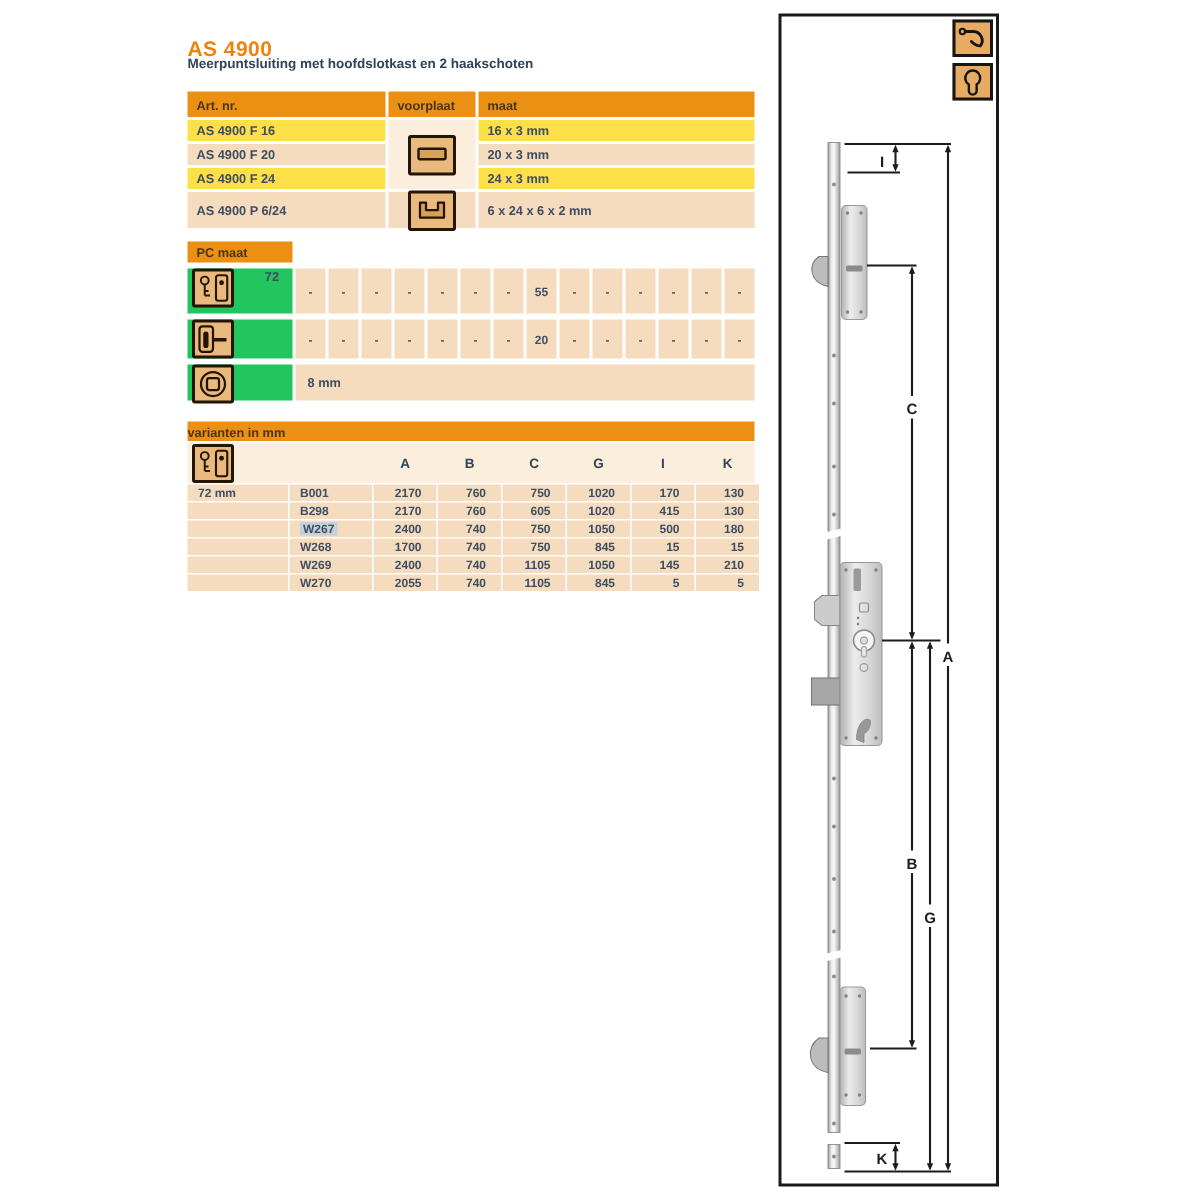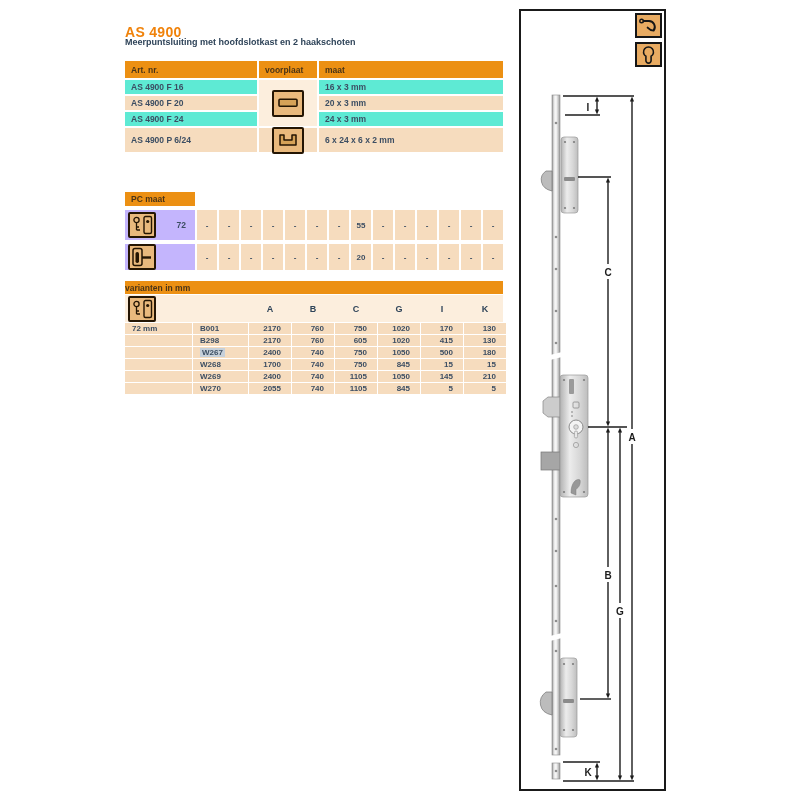--- a/index.html
+++ b/index.html
@@ -6,33 +6,33 @@
   body{width:800px;height:800px;position:relative;font-family:"Liberation Sans",sans-serif;}
   .page{position:absolute;inset:0;background:#fff;}
 
   .title{position:absolute;left:125px;top:24px;font-size:14px;font-weight:bold;color:#f0820a;letter-spacing:.3px;}
   .subtitle{position:absolute;left:125px;top:37px;font-size:9px;font-weight:bold;color:#2f4459;}
 
   
   .t1{position:absolute;left:125px;top:61px;display:grid;grid-template-columns:132px 58px 184px;grid-template-rows:17px 14px 14px 14px 24px;gap:2px;}
   .oh{background:#ec9013;color:#4a3417;font-weight:bold;font-size:8.5px;display:flex;align-items:center;padding-left:6px;}
   .tc{font-size:8.5px;font-weight:bold;color:#3c4e63;display:flex;align-items:center;padding-left:6px;}
-  .light{background:#5eead4}.dark{background:#f6dcbe}
+  .light{background:#fde047}.dark{background:#f6dcbe}
   .c1{grid-column:1}.c2{grid-column:2}.c3{grid-column:3}
   .r2{grid-row:2}.r3{grid-row:3}.r4{grid-row:4}.r5{grid-row:5}
   .icospan{grid-column:2;grid-row:2/5;background:#fceedd;display:flex;align-items:center;justify-content:center;}
   .icolast{grid-column:2;grid-row:5;background:#f6dcbe;display:flex;align-items:center;justify-content:center;}
   .ibx{width:32px;height:27px;background:#e9b97d;border:2px solid #241503;border-radius:2px;box-sizing:border-box;display:flex;align-items:center;justify-content:center;}
 
   
   .t2{position:absolute;left:125px;top:161px;width:378px;}
   .t2row{display:grid;grid-template-columns:70px 306px;column-gap:2px;margin-bottom:4px;}
-  .t2h{height:14px;margin-top:31px;}
+  .t2h{height:14px;}
   .t2h .oh{height:14px;}
-  .pcell{background:#c4b5fd;display:flex;align-items:center;}
+  .pcell{background:#22c55e;display:flex;}
   .pcell .ibx2{margin-left:3px;}
   .ibx2{width:28px;height:26px;background:#e9b97d;border:2px solid #241503;border-radius:2px;box-sizing:border-box;display:flex;align-items:center;justify-content:center;}
   .pcnum{margin-left:auto;margin-right:9px;font-size:8.5px;font-weight:bold;color:#3c4e63;}
   .dgrid{display:grid;grid-template-columns:repeat(14,1fr);column-gap:2px;}
   .dc{background:#f6dcbe;display:flex;align-items:center;justify-content:center;font-size:8px;font-weight:bold;color:#3c4e63;}
   .wide{background:#f6dcbe;display:flex;align-items:center;padding-left:8px;font-size:8.5px;font-weight:bold;color:#3c4e63;}
   .h30{height:30px}.h26{height:26px}.h24{height:24px}
 
   
   .t3{position:absolute;left:125px;top:281px;width:378px;}
@@ -144,20 +144,31 @@
         <span class="dc">-</span>
         <span class="dc">-</span>
         <span class="dc">20</span>
         <span class="dc">-</span>
         <span class="dc">-</span>
         <span class="dc">-</span>
         <span class="dc">-</span>
         <span class="dc">-</span>
         <span class="dc">-</span>
       </div>
+    </div>
+    <div class="t2row h24">
+      <div class="pcell h24">
+        <span class="ibx2">
+          <svg width="20" height="20" viewBox="0 0 20 20">
+            <circle cx="10" cy="10" r="8" fill="none" stroke="#241503" stroke-width="1.5"></circle>
+            <rect x="6" y="6" width="8" height="8" rx="1.5" fill="none" stroke="#241503" stroke-width="1.5"></rect>
+          </svg>
+        </span>
+      </div>
+      <div class="wide h24">8 mm</div>
     </div>
   </div>
 
   <div class="t3">
     <div class="t3band">varianten in mm</div>
     <div class="t3head">
       <div>
         <span class="ibx2">
           <svg width="22" height="20" viewBox="0 0 22 20">
             <rect x="13" y="1.5" width="7.5" height="17" rx="1.5" fill="none" stroke="#241503" stroke-width="1.4"></rect>

